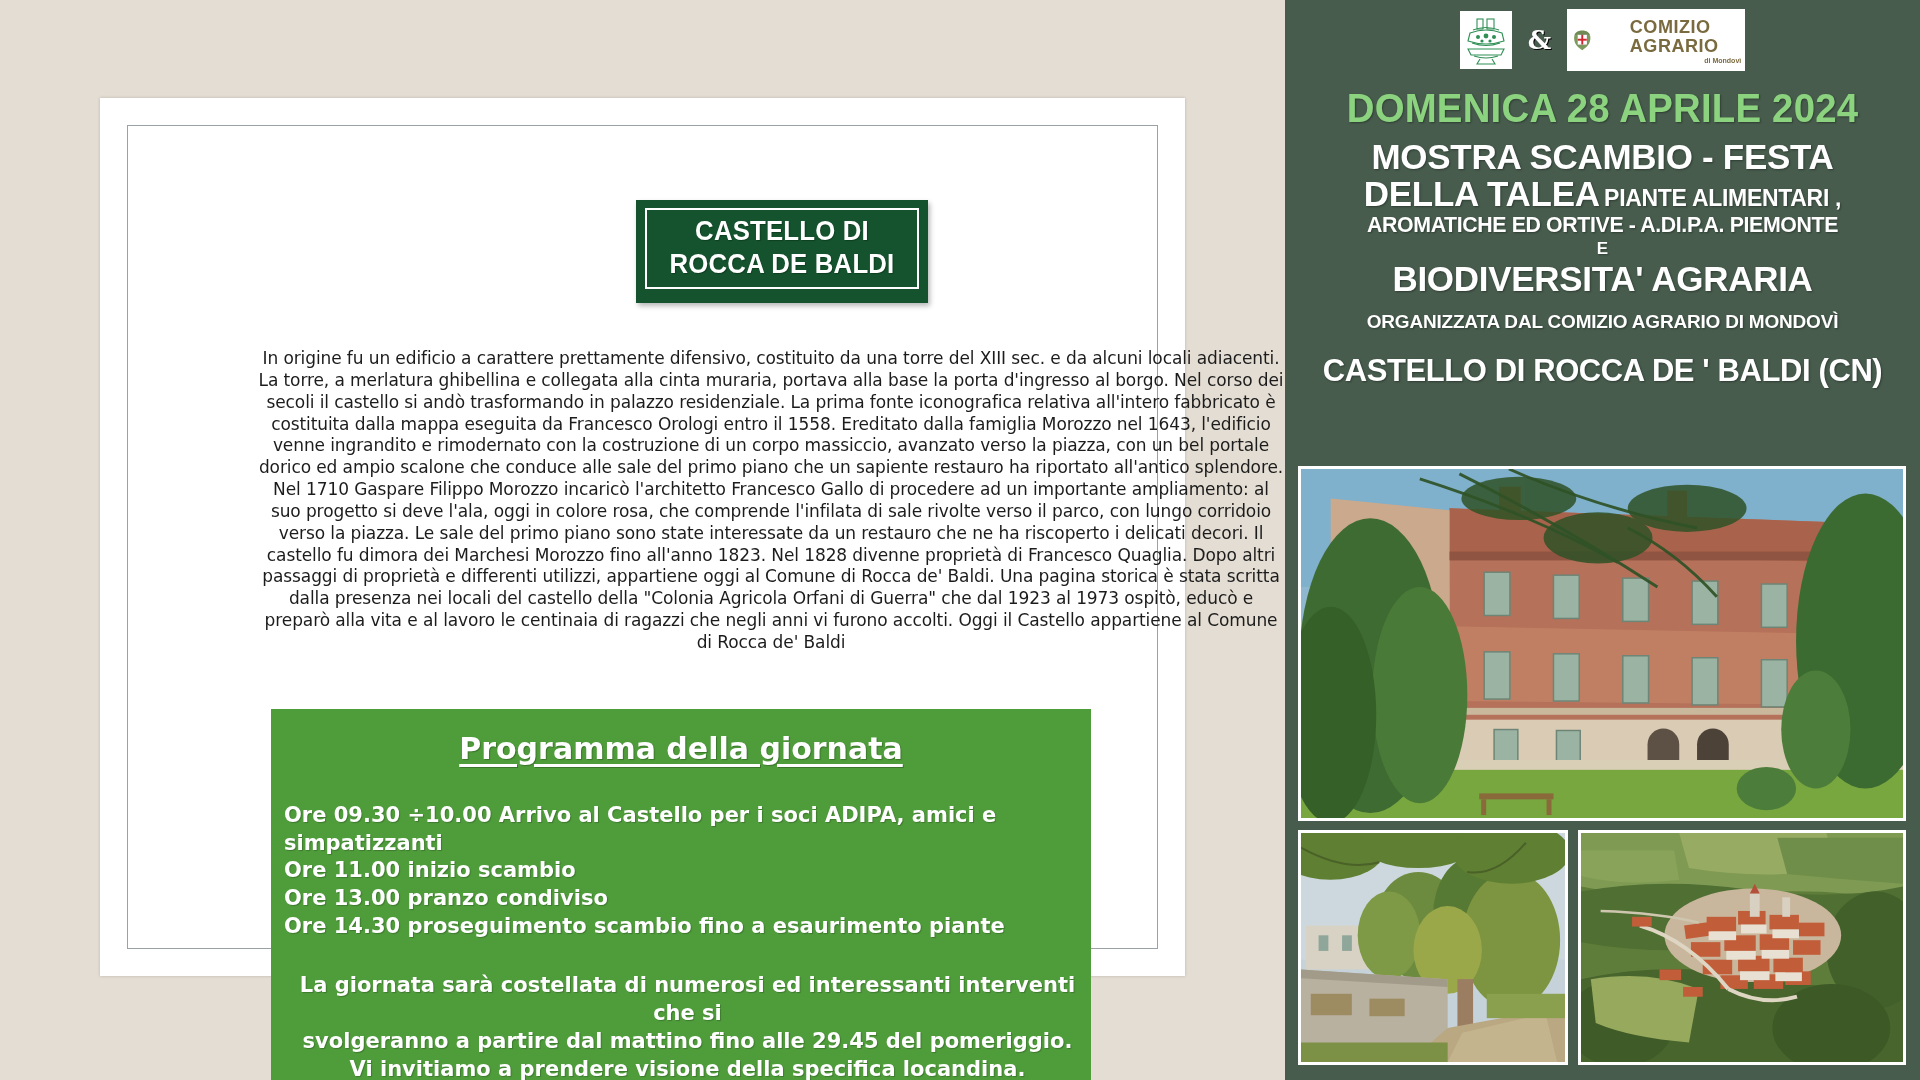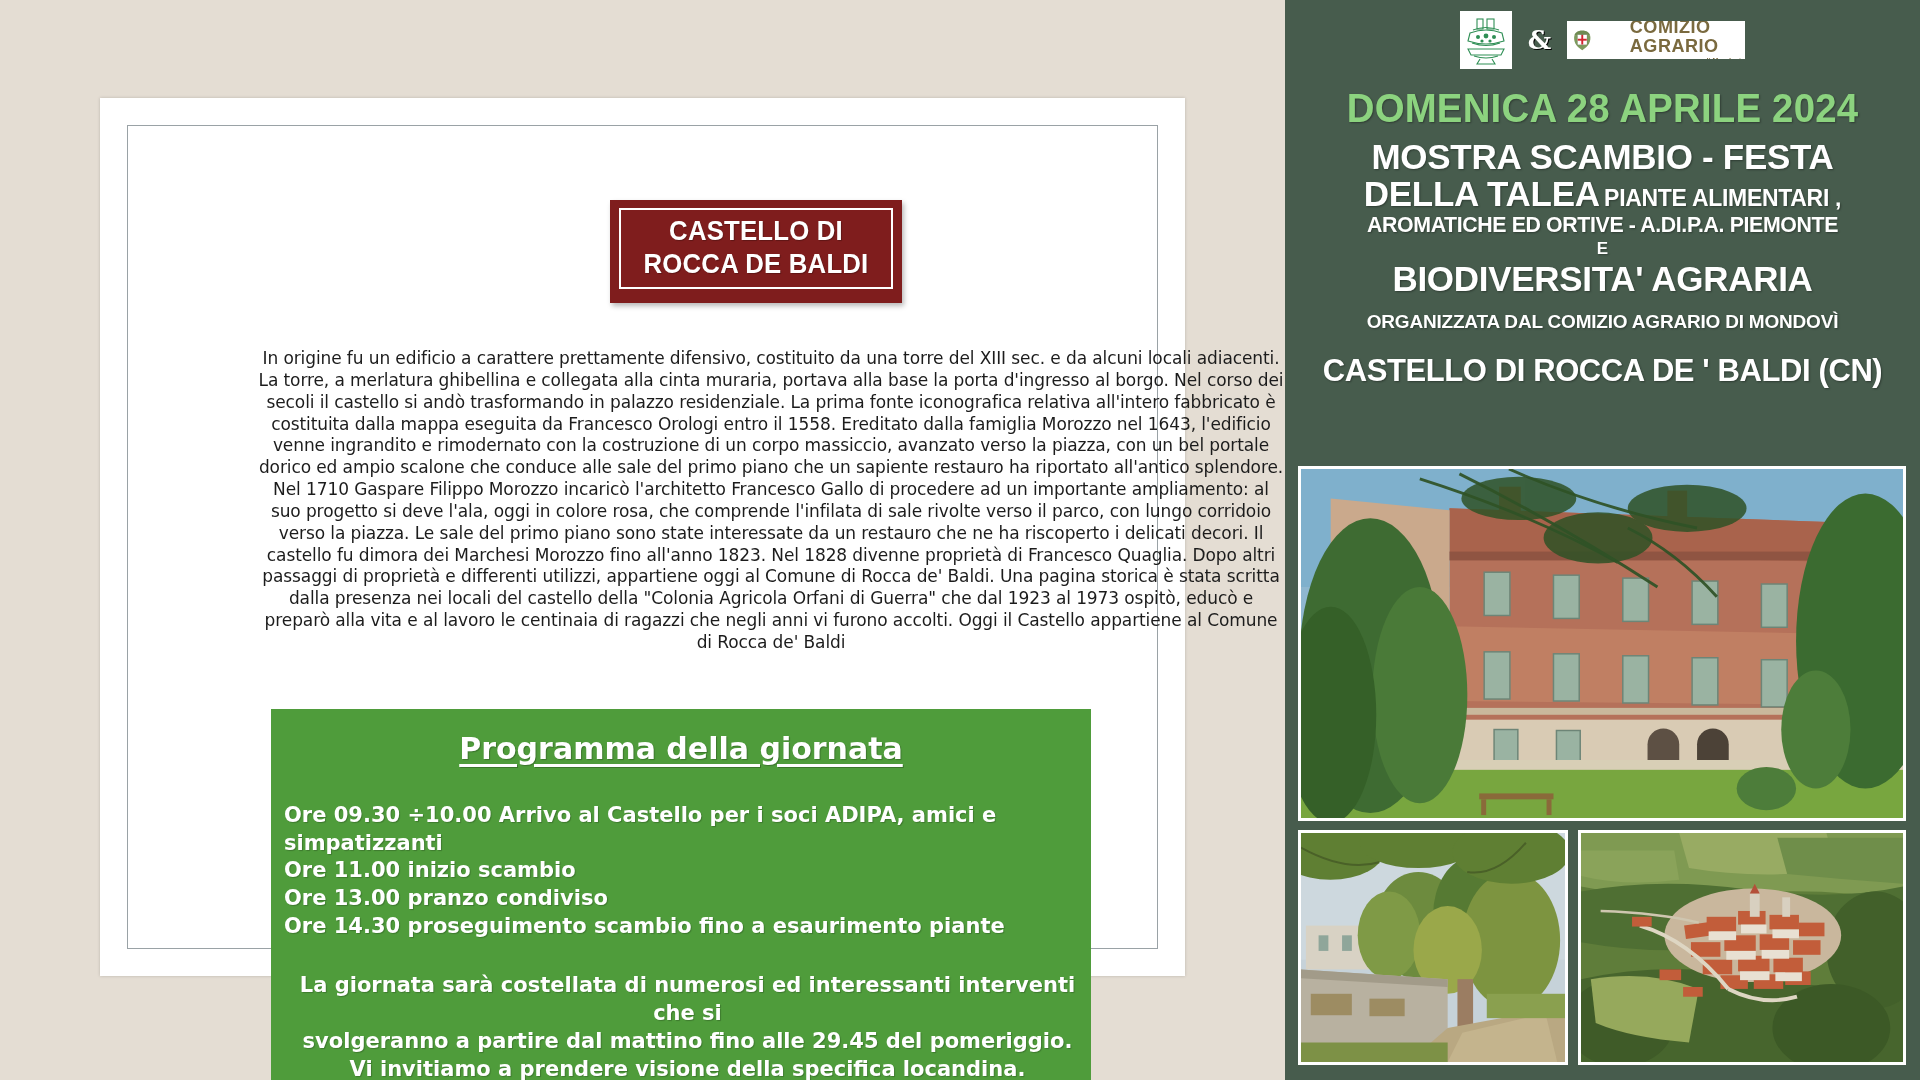--- a/index.html
+++ b/index.html
@@ -43,25 +43,25 @@
     top: 27px;
     right: 27px;
     bottom: 27px;
     border: 1px solid #9aa2a6;
     background: #ffffff;
   }
 
   
   .title-plaque {
     position: absolute;
-    left: 510px;
+    left: 536px;
     top: 102px;
     width: 292px;
     height: 103px;
-    background: #7f1d1d;
+    background: #14532d;
     box-shadow: 2px 3px 5px rgba(0,0,0,0.28);
     z-index: 5;
   }
   .title-plaque .plaque-border {
     position: absolute;
     left: 9px; top: 8px; right: 9px; bottom: 14px;
     border: 2px solid #ffffff;
   }
   .title-plaque .plaque-text {
     position: absolute;
@@ -166,21 +166,21 @@
     gap: 16px;
   }
   .logo-box {
     background: #ffffff;
     display: flex;
     align-items: center;
     justify-content: center;
     overflow: hidden;
   }
   .logo-castle { width: 52px; height: 58px; }
-  .logo-comizio { width: 170px; height: 38px; padding: 0 4px; gap: 33px; }
+  .logo-comizio { width: 170px; height: 62px; padding: 0 4px; gap: 33px; }
   .amp {
     color: #ffffff;
     font-size: 26px;
     font-weight: 700;
     font-family: "DejaVu Serif", serif;
     text-shadow: 1px 1px 0 #000;
   }
   .comizio-text {
     color: #7a6a3f;
     font-size: 19px;

